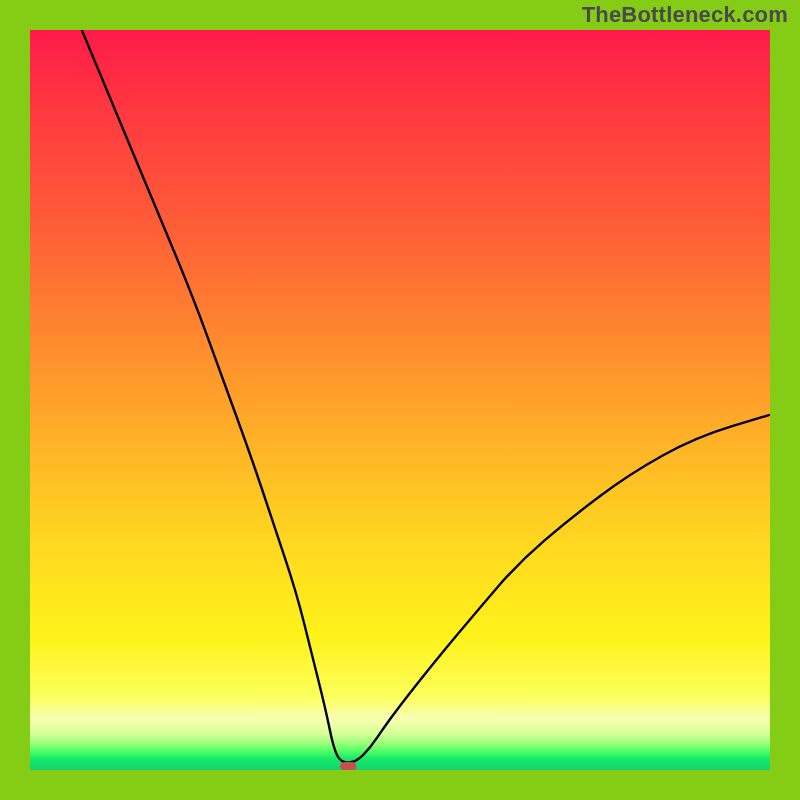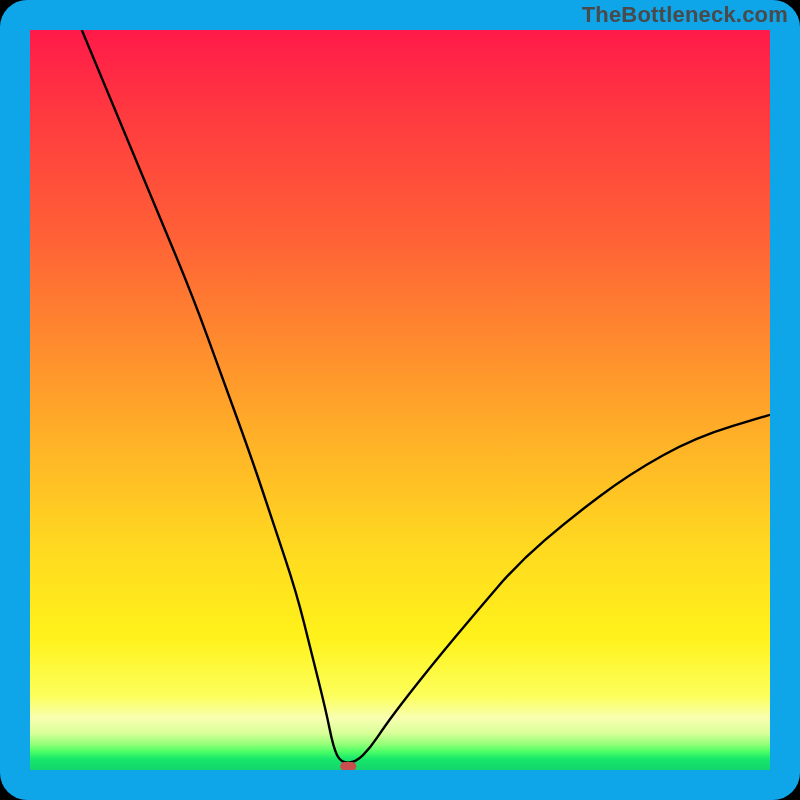--- a/index.html
+++ b/index.html
@@ -8,22 +8,21 @@
     width: 800px;
     height: 800px;
     background: #000;
     font-family: Arial, Helvetica, sans-serif;
     overflow: hidden;
   }
   .frame {
     position: relative;
     width: 800px;
     height: 800px;
-    background: #0ea5e9;
-    border-radius: 27px;
+    background: #84cc16;
   }
   .watermark {
     position: absolute;
     top: 2px;
     right: 12px;
     color: #4a4a4a;
     font-size: 22px;
     font-weight: 600;
     letter-spacing: 0.2px;
     z-index: 5;

